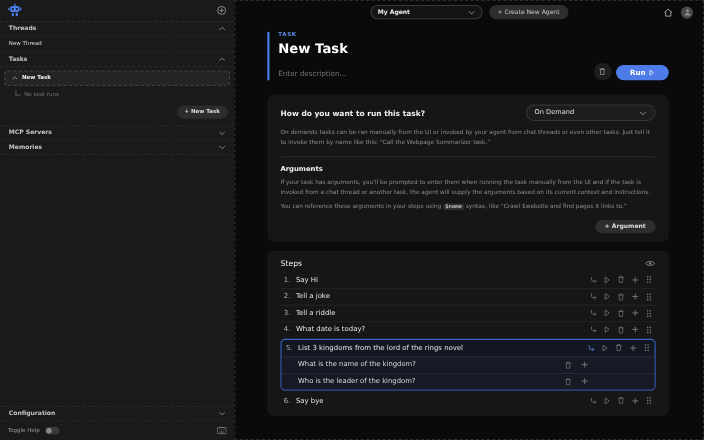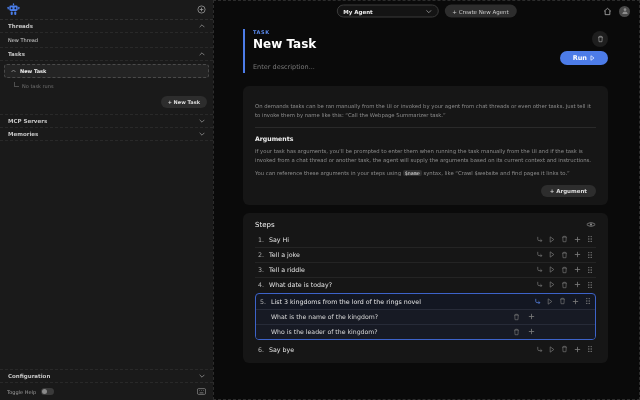--- a/index.html
+++ b/index.html
@@ -57,21 +57,21 @@
   .content { flex:1; padding:8px 31px 0 29px; overflow:hidden; }
 
   
   .task-header { display:flex; justify-content:space-between; border-left:2px solid #4d7ce8;
                  padding-left:8px; margin-bottom:13px; }
   .kicker { font-size:5px; font-weight:bold; letter-spacing:0.6px; color:#5b8bf0; }
   .task-title { font-size:12px; font-weight:bold; color:#fff; margin:2px 0 3px; }
   .desc-input { background:transparent; border:none; outline:none; font-size:6.5px; color:#bbb;
                 width:220px; padding:0; font-family:inherit; }
   .desc-input::placeholder { color:#787878; }
-  .task-header-right { display:flex; flex-direction:column; align-items:flex-end; gap:4px; padding-top:2px; }
+  .task-header-right { display:flex; flex-direction:row; align-items:flex-end; gap:4px; padding-top:2px;justify-content:center; }
   .trash-circle { width:16px; height:16px; border-radius:50%; background:#1e1e1e; border:none;
                   display:grid; place-items:center; color:#ababab; cursor:pointer; }
   .run-btn { height:14px; padding:0 13px; background:#4d7ce8; border:none; border-radius:7px;
              color:#fff; font-size:6.5px; font-weight:bold; display:flex; align-items:center; gap:3px;
              font-family:inherit; cursor:pointer; }
 
   
   .card { background:#161616; border-radius:6px; margin-bottom:8px; }
   .run-card { padding:9px 12px 8px; }
   .q-row { display:flex; justify-content:space-between; align-items:center; }
@@ -272,20 +272,31 @@
           <span>
             <svg width="5" height="6" viewBox="0 0 8 10" fill="none" stroke="#fff" stroke-width="1.1" stroke-linejoin="round">
                 <path d="M1.4 1.2l5.2 3.8-5.2 3.8z"></path>
               </svg>
           </span>
         </button>
       </div>
     </div>
 
     <div class="card run-card">
+      <div class="q-row">
+        <div class="q-title">How do you want to run this task?</div>
+        <div class="mode-select">
+          <span>On Demand</span>
+          <span class="chev" style="color:#9a9a9a">
+            <svg width="7" height="4" viewBox="0 0 10 6" fill="none" stroke="currentColor" stroke-width="1.3">
+                <polyline points="1,1 5,5 9,1"></polyline>
+              </svg>
+          </span>
+        </div>
+      </div>
 
       <p class="body-text">On demands tasks can be ran manually from the UI or invoked by your agent from chat threads or even other tasks. Just tell it to invoke them by name like this: “Call the Webpage Summarizer task.”</p>
 
       <div class="hr"></div>
 
       <div class="args-title">Arguments</div>
       <p class="body-text" style="margin-top:0">If your task has arguments, you'll be prompted to enter them when running the task manually from the UI and if the task is invoked from a chat thread or another task, the agent will supply the arguments based on its current context and instructions.</p>
       <p class="body-text" style="margin-top:4px"><span>You can reference these arguments in your steps using </span><span class="code">$name</span><span> syntax, like “Crawl $website and find pages it links to.”</span></p>
 
       <div class="arg-btn-row">

